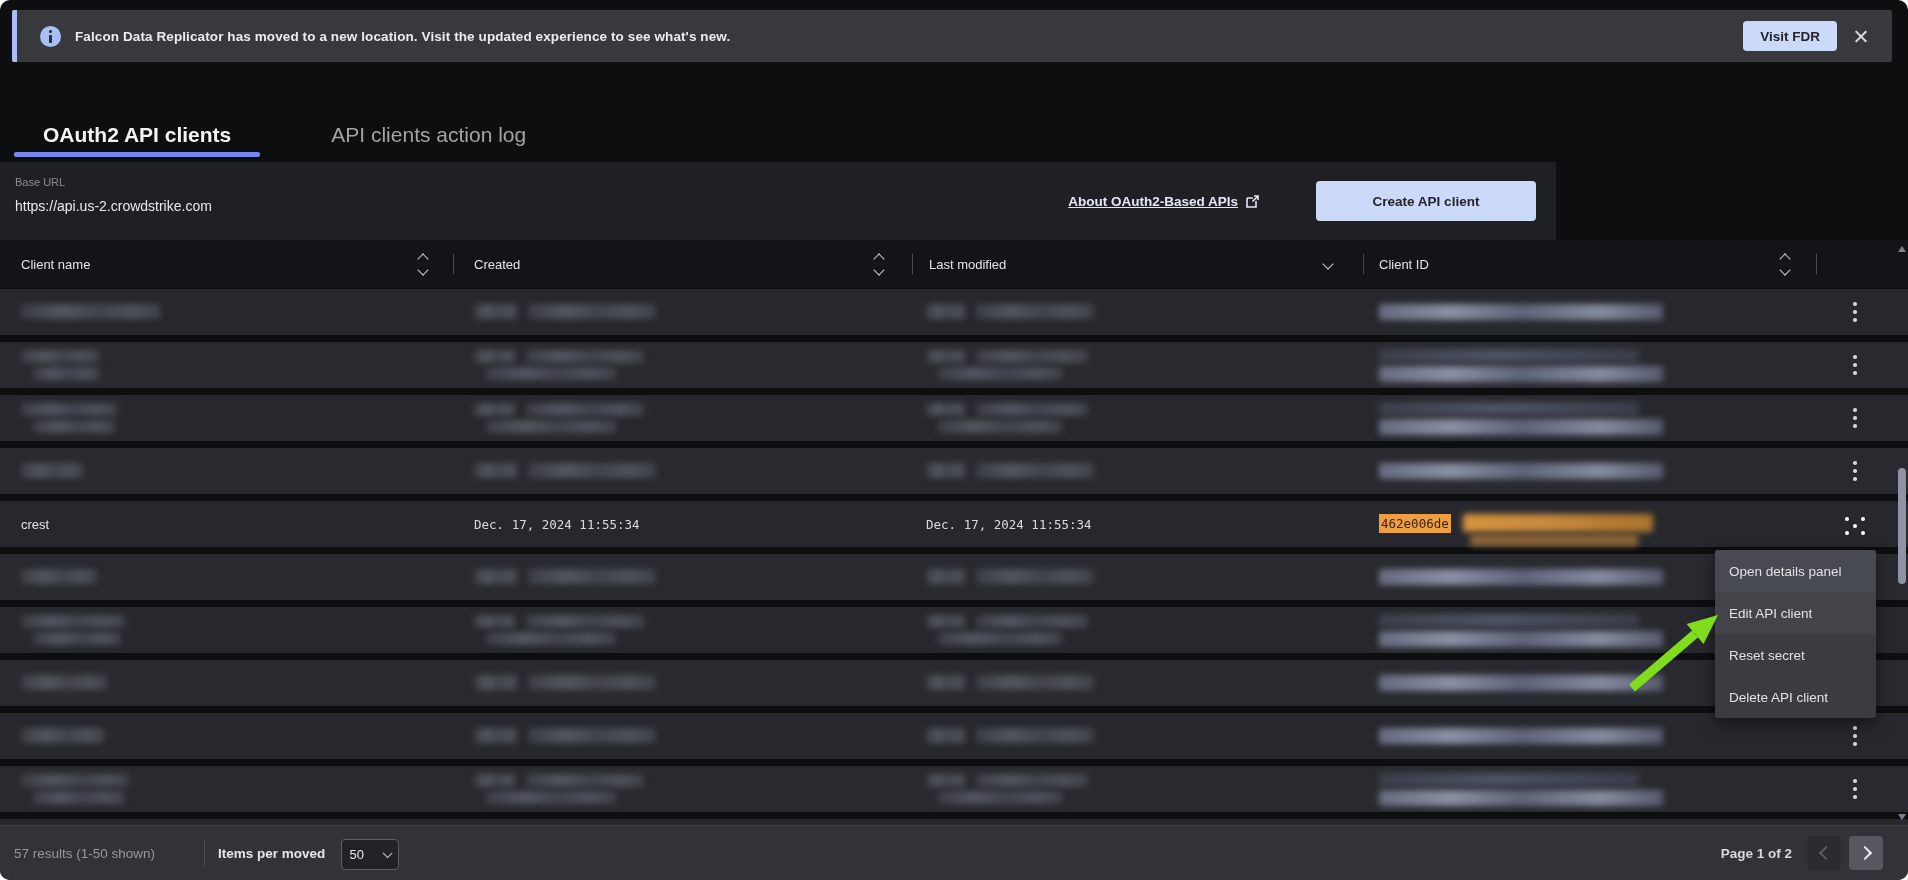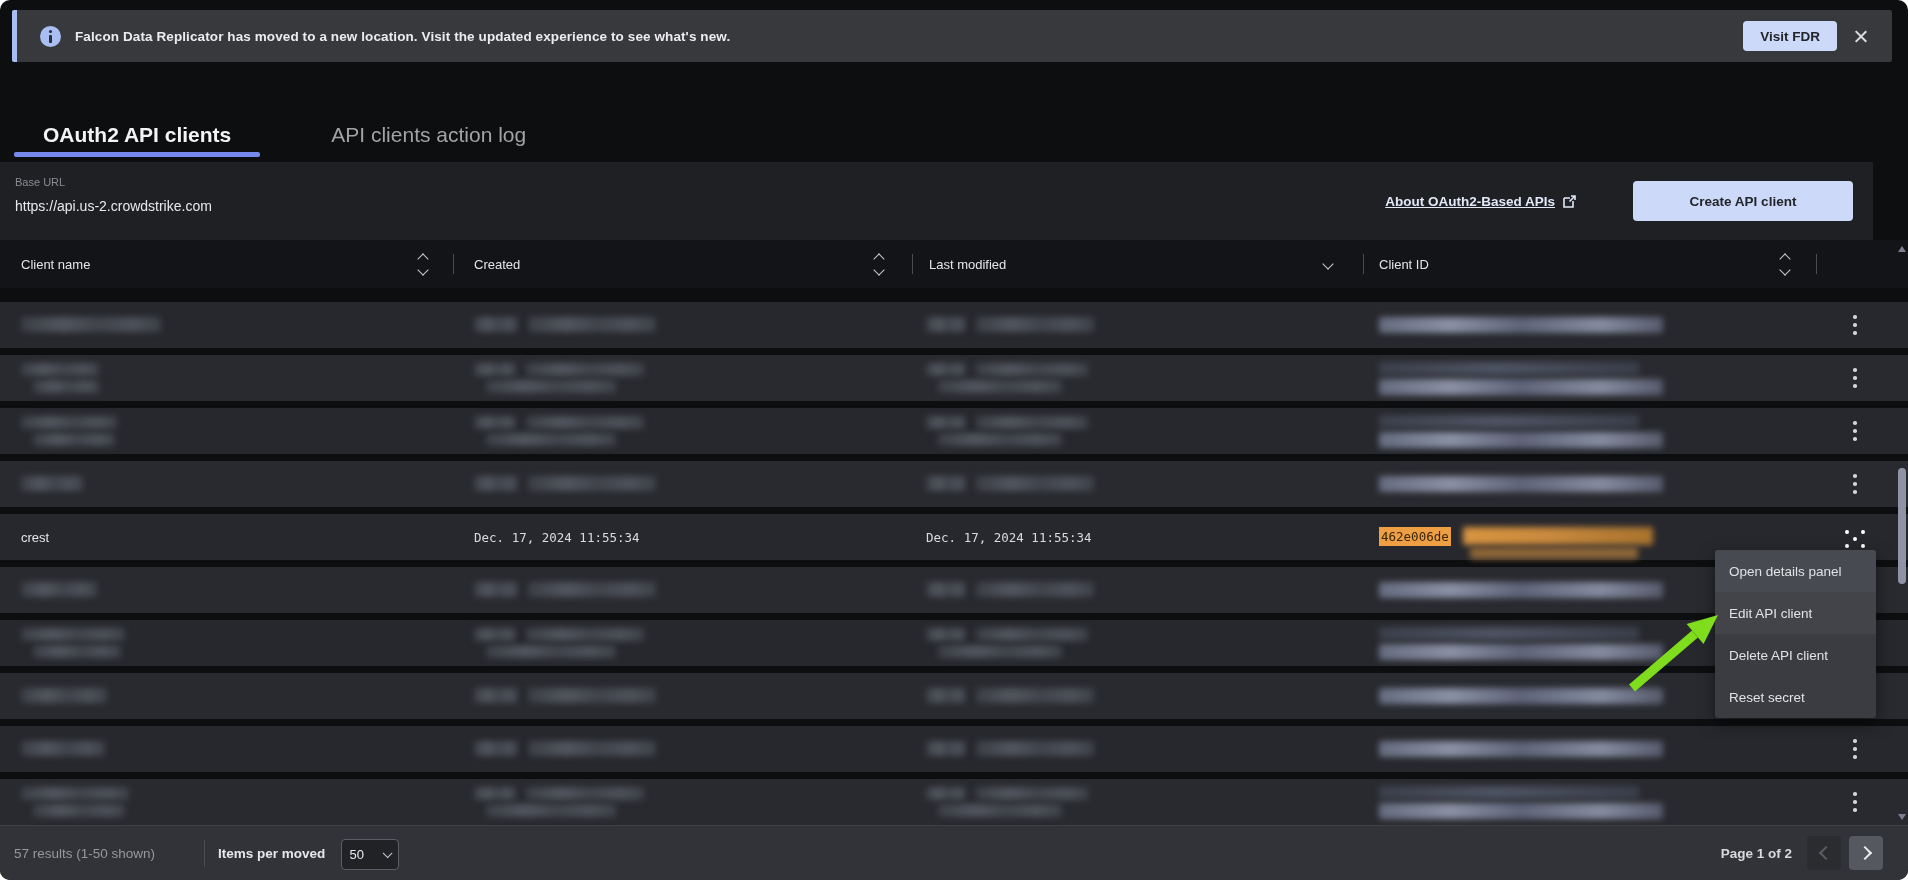--- a/index.html
+++ b/index.html
@@ -21,36 +21,36 @@
   .close-x{position:relative;width:15px;height:15px;margin-right:24px;cursor:pointer;}
   .close-x::before,.close-x::after{content:"";position:absolute;left:7px;top:0;width:1.8px;height:15px;background:#dcdde0;}
   .close-x::before{transform:rotate(45deg);} .close-x::after{transform:rotate(-45deg);}
   
   .tabs{position:absolute;left:14px;top:113px;display:flex;}
   .tab{position:relative;padding:0 29px;height:44px;display:flex;align-items:center;font-size:21px;cursor:pointer;}
   .tab.active{color:#f3f3f5;font-weight:bold;}
   .tab.inactive{color:#a3a3a3;margin-left:42px;}
   .tab.active::after{content:"";position:absolute;left:0;right:0;bottom:0;height:5px;background:#7688ec;border-radius:2px;}
   
-  .toolbar{position:absolute;left:0;top:162px;width:1873px;height:78px;background:#1f2024;}
+  .toolbar{position:absolute;left:0;top:162px;width:1556px;height:78px;background:#1f2024;}
   .baseurl-label{position:absolute;left:15px;top:14px;font-size:11px;color:#8b8c92;}
   .baseurl-value{position:absolute;left:15px;top:36px;font-size:14px;color:#e8e9eb;}
   .about-link{position:absolute;right:296px;top:0;height:78px;display:flex;align-items:center;gap:7px;
               color:#e2e8f8;font-size:13.5px;font-weight:bold;text-decoration:underline;cursor:pointer;}
   .create-btn{position:absolute;right:20px;top:19px;width:220px;height:40px;background:#ccd9f8;color:#23252b;
               font-size:13.5px;font-weight:bold;border:none;border-radius:4px;cursor:pointer;}
   
   .thead{position:absolute;left:0;top:240px;width:1908px;height:48px;background:#131417;}
   .th{position:absolute;top:0;height:48px;display:flex;align-items:center;color:#e4e5e7;font-size:13px;}
   .hdiv{position:absolute;top:14px;width:1px;height:20px;background:#4a4b50;}
   .sorter{position:absolute;top:0;height:48px;display:flex;flex-direction:column;justify-content:center;gap:3px;cursor:pointer;}
   .chev{width:7px;height:7px;border-left:1.6px solid #c9cbd1;border-bottom:1.6px solid #c9cbd1;}
   .chev.up{transform:rotate(135deg);} .chev.down{transform:rotate(-45deg);}
   
-  .tbody{position:absolute;left:0;top:302px;width:1908px;height:537px;overflow:hidden;text-decoration:underline;}
+  .tbody{position:absolute;left:0;top:289px;width:1908px;height:537px;overflow:hidden;text-decoration:underline;}
   .trow{position:absolute;left:0;width:1908px;height:53px;}
   .rowbg{position:absolute;left:0;top:0;width:1908px;height:46px;background:#292a2f;}
   .trow:nth-child(even) .rowbg{background:#27282d;}
   .cell{position:absolute;top:0;height:46px;display:flex;align-items:center;color:#e6e6e8;font-size:13px;}
   .mono{font-family:"DejaVu Sans Mono",monospace;font-size:12.5px;color:#dadbdd;}
   .bar{position:absolute;border-radius:2px;filter:blur(3px);}
   .bar.gray{background:linear-gradient(90deg,#3b3e45 0%,#52565f 30%,#41444c 55%,#4d515a 80%,#3d4047 100%);}
   .bar.id{background:linear-gradient(90deg,#666c80 0%,#8b91a5 25%,#5f647a 50%,#868ca0 78%,#555a6c 100%);}
   .bar.iddark{background:linear-gradient(90deg,#3c404c 0%,#4e5464 45%,#3a3e4a 100%);}
   .bar.orange1{background:linear-gradient(90deg,#d79440 0%,#c98a3d 45%,#b67c35 75%,#a9742f 100%);}
@@ -316,22 +316,22 @@
       </div>
     </div>
 
   <div class="sb-up"></div>
   <div class="sb-thumb"></div>
   <div class="sb-down"></div>
 
   <div class="menu">
       <div class="menu-item first">Open details panel</div>
       <div class="menu-item hovered">Edit API client</div>
+      <div class="menu-item">Reset secret</div>
       <div class="menu-item">Delete API client</div>
-      <div class="menu-item">Reset secret</div>
     </div>
 
   <svg class="arrow-svg" width="140" height="110" viewBox="0 0 140 110">
     <line x1="32" y1="93" x2="95" y2="39" stroke="#7fdd1d" stroke-width="9"></line>
     <polygon points="118,20 103.5,48.9 86.6,29.1" fill="#7fdd1d"></polygon>
   </svg>
 
   <div class="footer">
     <div class="results">57 results (1-50 shown)</div>
     <div class="fdiv"></div>

